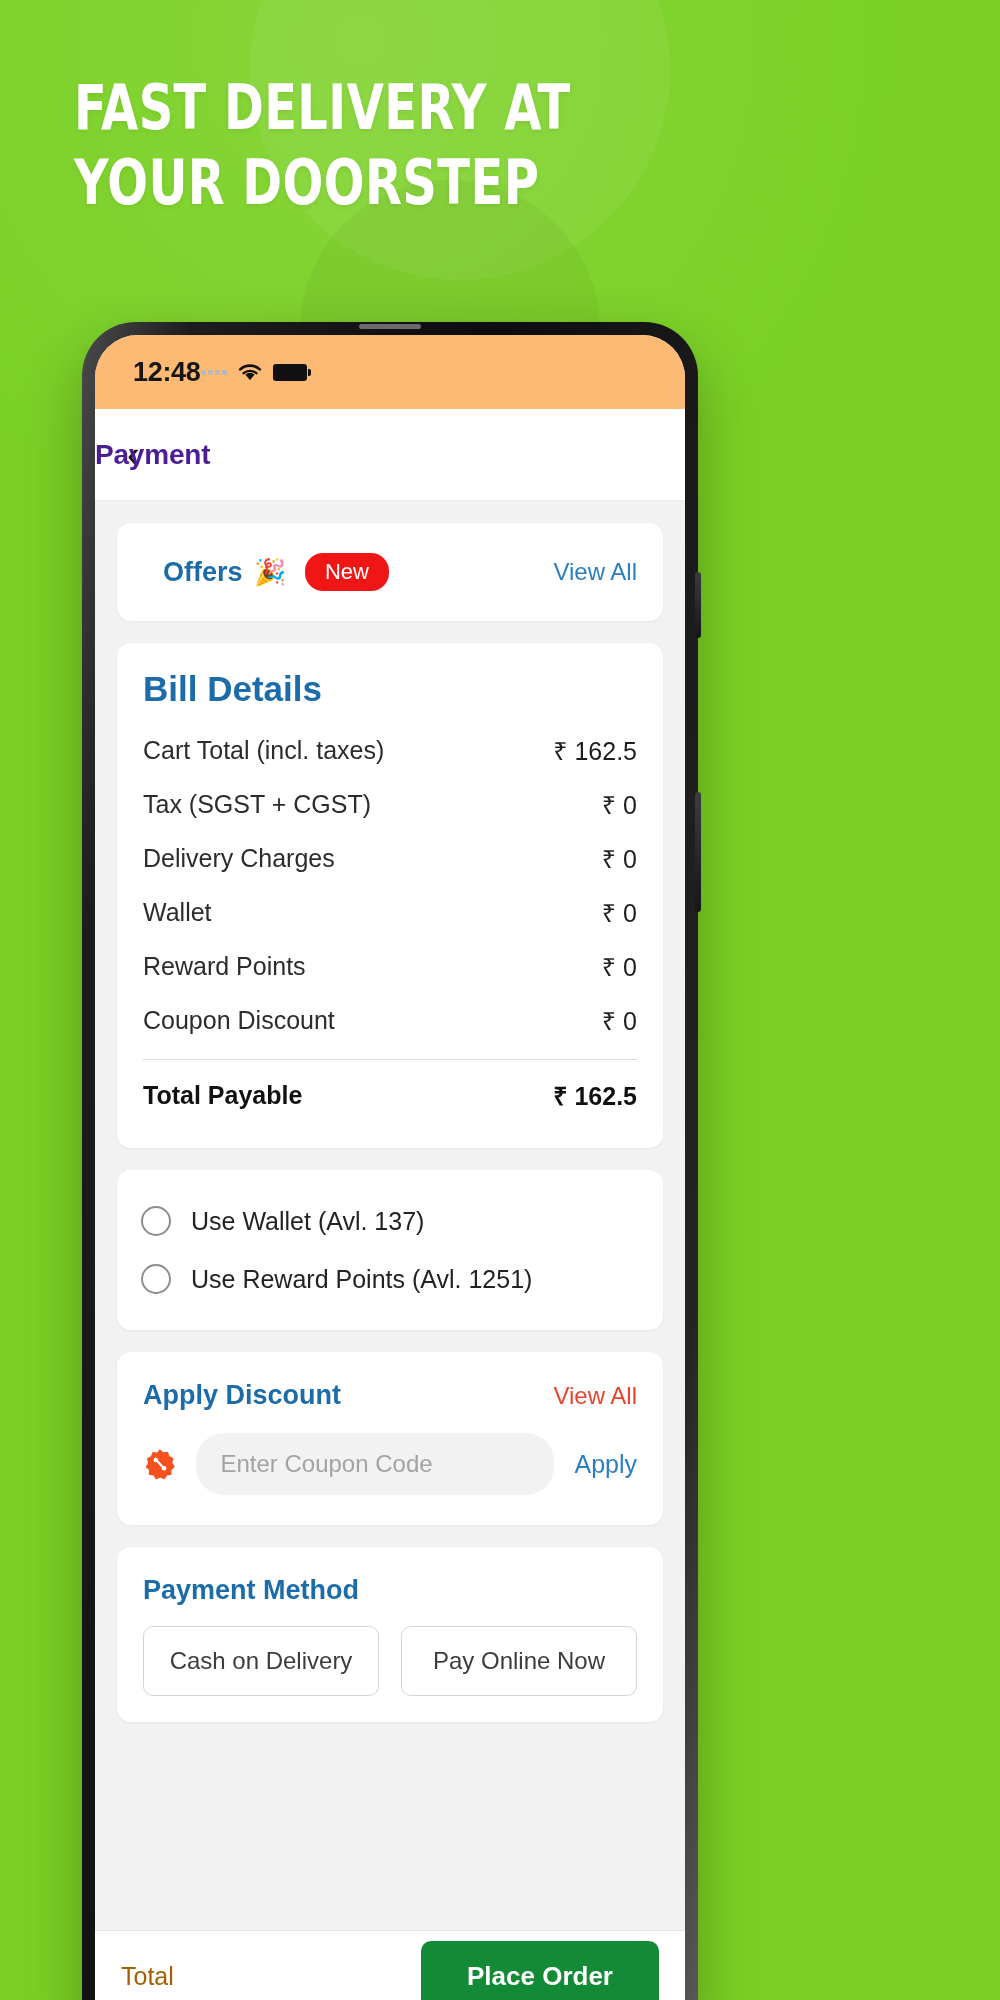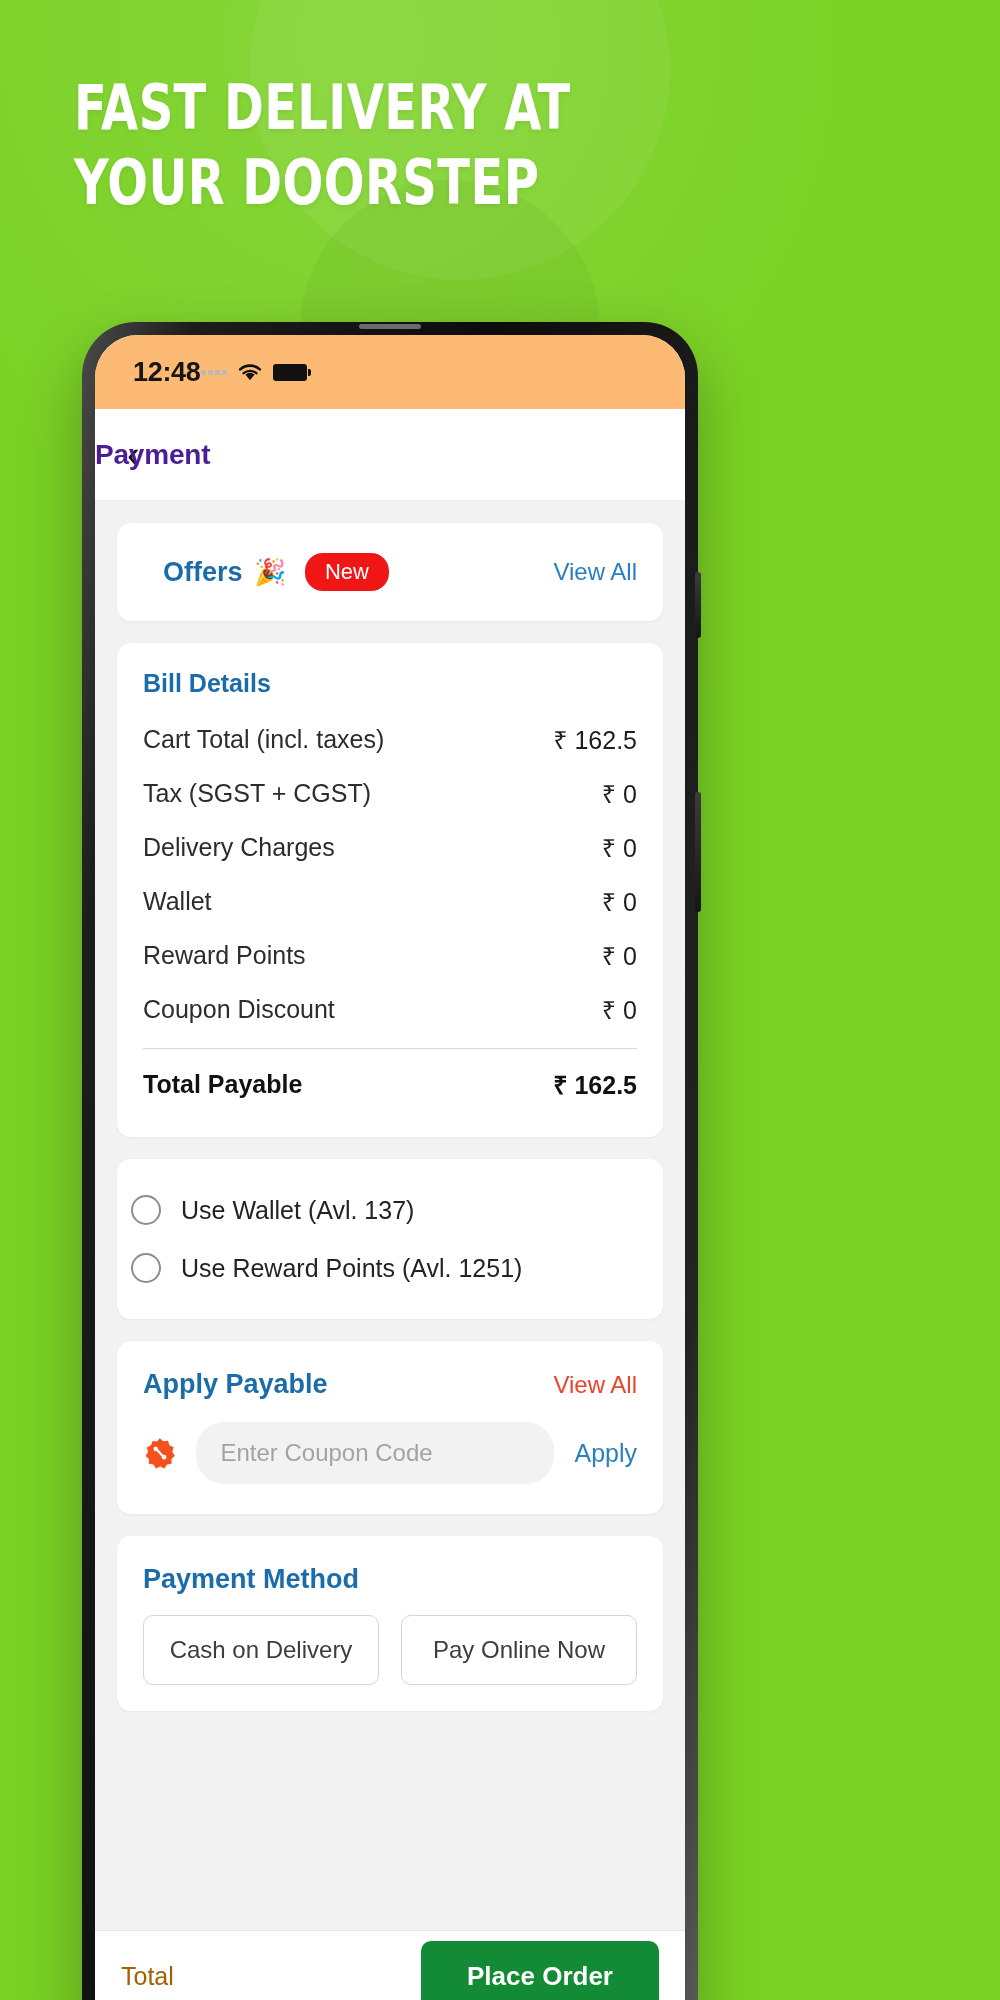--- a/index.html
+++ b/index.html
@@ -185,42 +185,42 @@
   }
   .view-all-blue {
     color: #2a7fc0;
     font-size: 24px;
   }
 
   
   .bill-card { padding: 26px 26px 26px 26px; }
   .bill-title {
     color: #1b6ca8;
-    font-size: 25px;
+    font-size: 35px;
     font-weight: 700;
     margin-bottom: 14px;
   }
   .bill-row {
     display: flex;
     justify-content: space-between;
     align-items: center;
     padding: 10px 0;
     font-size: 25px;
     color: #2c2c2c;
   }
   .bill-row .amt { color: #1e1e1e; }
   .bill-sep {
     height: 1px;
     background: #d9d9d9;
     margin: 12px 0 6px 0;
   }
   .bill-row.total { font-weight: 700; color: #111; padding-top: 12px; }
 
   
-  .radio-card { padding: 22px 14px; }
+  .radio-card { padding: 22px 24px; }
   .radio-row {
     display: flex; align-items: center;
     gap: 20px;
     padding: 14px 0;
   }
   .radio-circle {
     width: 30px; height: 30px;
     border-radius: 50%;
     border: 2px solid #8d8d8d;
     flex: none;
@@ -387,21 +387,21 @@
           <span class="radio-label">Use Wallet (Avl. 137)</span>
         </div>
         <div class="radio-row">
           <span class="radio-circle"></span>
           <span class="radio-label">Use Reward Points (Avl. 1251)</span>
         </div>
       </div>
 
       <div class="card">
         <div class="coupon-head">
-          <span class="coupon-title">Apply Payable</span>
+          <span class="coupon-title">Apply Discount</span>
           <span class="view-all-red">View All</span>
         </div>
         <div class="coupon-input-row">
           <svg width="34" height="34" viewBox="0 0 34 34">
             <path d="M17 2 l3.6 3.1 4.7-.6 1.6 4.5 4.2 2.2-1.3 4.6 2.6 4-3.5 3.2.2 4.8-4.7.9-2.6 4-4.3-2-4.3 2-2.6-4-4.7-.9.2-4.8L2.6 20l2.6-4-1.3-4.6 4.2-2.2 1.6-4.5 4.7.6z" fill="#f4511e"></path>
             <path d="M12.4 11.6 l9.6 10.8" stroke="#fff" stroke-width="2.2" stroke-linecap="round"></path>
             <circle cx="13" cy="13" r="2.3" fill="#fff"></circle>
             <circle cx="21.4" cy="21.2" r="2.3" fill="#fff"></circle>
           </svg>
           <input class="coupon-input" type="text" placeholder="Enter Coupon Code" style="">

